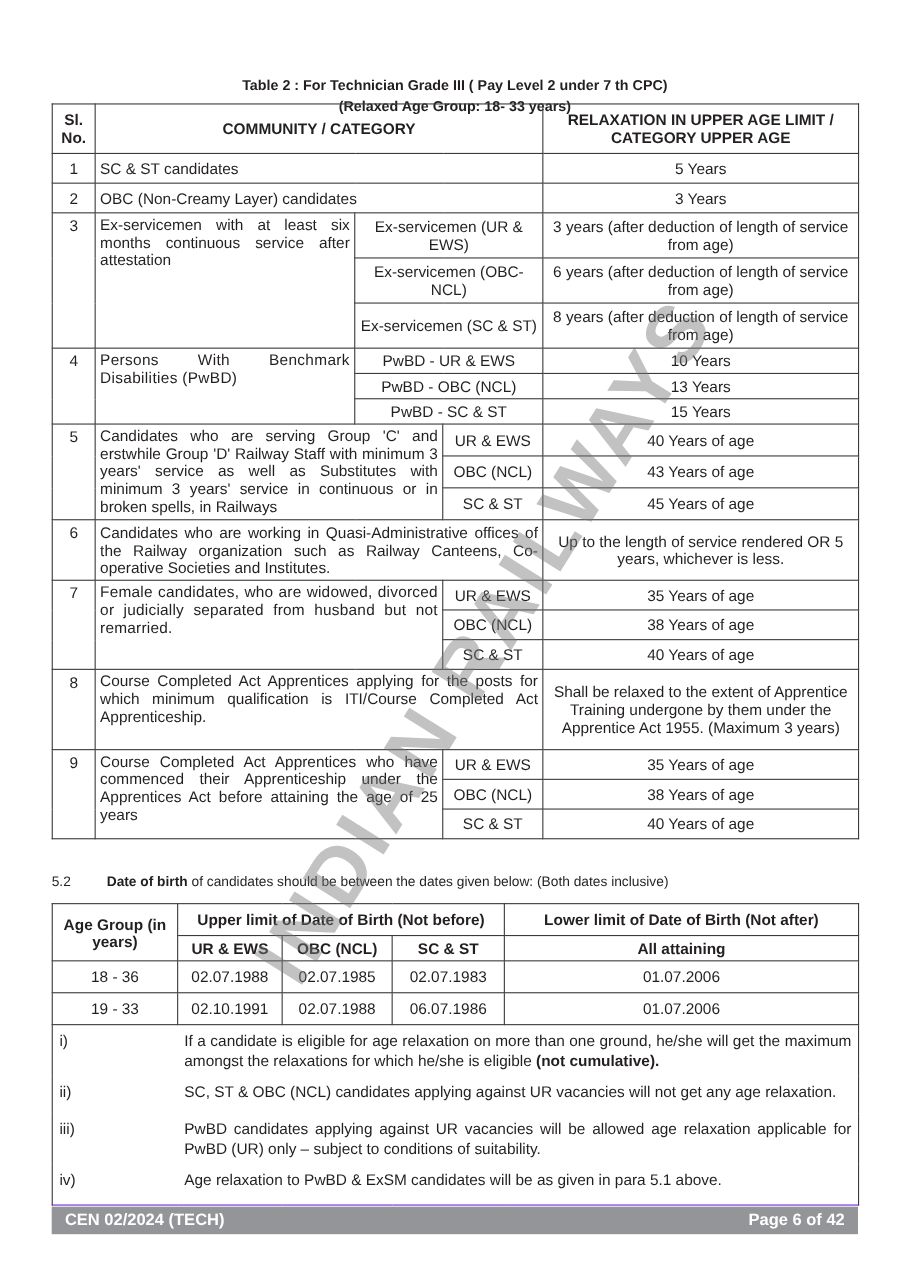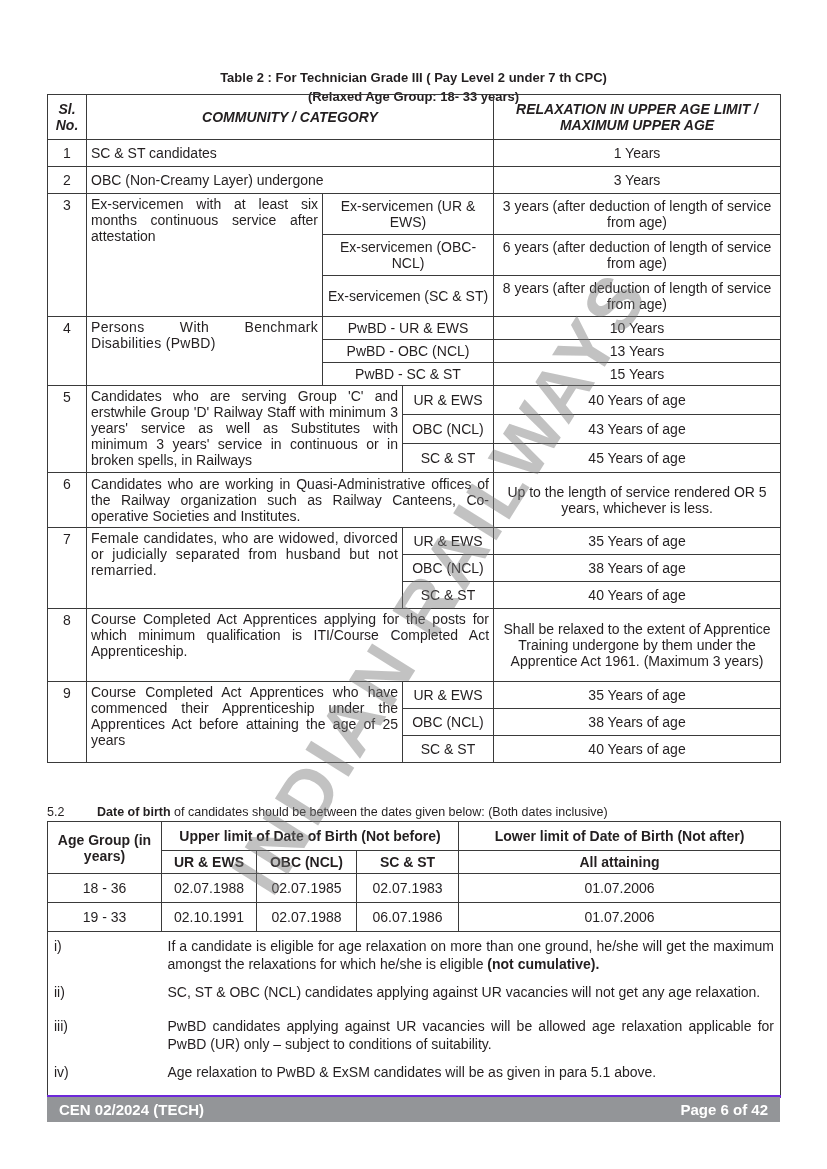--- a/index.html
+++ b/index.html
@@ -15,32 +15,32 @@
   td, th {
     border: 1px solid #3a3a3a; font-size: 14px; line-height: 16px;
     padding: 2px 4px; vertical-align: middle; font-weight: normal;
   }
   th { font-weight: bold; text-align: center; }
   .c { text-align: center; }
   .j { text-align: justify; }
   .top { vertical-align: top; }
   #t1 { left: 47px; top: 94px; width: 733px; }
   #t1 td { height: 22px; }
-  #t1 th { height: 40px; font-style: italic; }
+  #t1 th { height: 40px; }
   .sl { text-align: center; vertical-align: top; padding-top: 3px; }
   .sec52 {
     position: absolute; left: 47px; top: 794px; font-size: 12.5px;
   }
-  .sec52 .num { display: inline-block; width: 50px; margin-top: 11px; }
+  .sec52 .num { display: inline-block; width: 50px; }
   #t2 { left: 47px; top: 821px; width: 733px; padding-left: 46px; }
   #t2 td, #t2 th { height: 24px; }
   #t2 .note td { border-top: none; border-bottom: none; font-size: 14px; line-height: 18px; padding: 5px 6px; vertical-align: top; }
   #t2 .note .rn { width: 28px; border-right: none; }
   #t2 .note .tx { border-left: none; text-align: justify; margin-left: 32px; }
-  #t2 .note.last td { border-bottom: 3px solid #6d28d9; padding-bottom: 8px; }
+  #t2 .note.last td { border-bottom: 1px solid #6d28d9; padding-bottom: 8px; }
   .footer {
     position: absolute; left: 47px; top: 1097px; width: 733px; height: 25px;
     background: #939598; color: #ffffff; font-weight: bold; font-size: 15px;
     display: flex; justify-content: space-between; align-items: center;
     box-sizing: border-box; padding: 0 12px 1px 12px;
   }
   .watermark {
     position: absolute; left: 60px; top: 540px; width: 760px; text-align: center;
     transform: rotate(-58deg); transform-origin: center center;
     font-weight: bold; font-size: 74px; letter-spacing: 4px;
@@ -59,32 +59,32 @@
     <col style="width:39px">
     <col style="width:236px">
     <col style="width:80px">
     <col style="width:91px">
     <col style="width:287px">
   </colgroup>
   <tbody>
       <tr>
     <th>Sl. No.</th>
     <th colspan="3">COMMUNITY / CATEGORY</th>
-    <th>RELAXATION IN UPPER AGE LIMIT / MAXIMUM UPPER AGE</th>
+    <th>RELAXATION IN UPPER AGE LIMIT / CATEGORY UPPER AGE</th>
   </tr>
 
   <tr>
     <td class="c">1</td>
     <td colspan="3">SC &amp; ST candidates</td>
-    <td class="c">1 Years</td>
+    <td class="c">5 Years</td>
   </tr>
 
   <tr>
     <td class="c">2</td>
-    <td colspan="3">OBC (Non-Creamy Layer) undergone</td>
+    <td colspan="3">OBC (Non-Creamy Layer) candidates</td>
     <td class="c">3 Years</td>
   </tr>
 
   <tr>
     <td rowspan="3" class="sl">3</td>
     <td rowspan="3" class="j top">Ex-servicemen with at least six months continuous service after attestation</td>
     <td colspan="2" class="c" style="height:36px">Ex-servicemen (UR &amp; EWS)</td>
     <td class="c">3 years (after deduction of length of service from age)</td>
   </tr>
   <tr>
@@ -143,21 +143,21 @@
     <td class="c">38 Years of age</td>
   </tr>
   <tr>
     <td class="c" style="height:22px">SC &amp; ST</td>
     <td class="c">40 Years of age</td>
   </tr>
 
   <tr>
     <td class="sl">8</td>
     <td colspan="3" class="j top" style="height:68px">Course Completed Act Apprentices applying for the posts for which minimum qualification is ITI/Course Completed Act Apprenticeship.</td>
-    <td class="c">Shall be relaxed to the extent of Apprentice Training undergone by them under the Apprentice Act 1961. (Maximum 3 years)</td>
+    <td class="c">Shall be relaxed to the extent of Apprentice Training undergone by them under the Apprentice Act 1955. (Maximum 3 years)</td>
   </tr>
 
   <tr>
     <td rowspan="3" class="sl">9</td>
     <td rowspan="3" colspan="2" class="j top">Course Completed Act Apprentices who have commenced their Apprenticeship under the Apprentices Act before attaining the age of 25 years</td>
     <td class="c" style="height:22px">UR &amp; EWS</td>
     <td class="c">35 Years of age</td>
   </tr>
   <tr>
     <td class="c" style="height:22px">OBC (NCL)</td>

